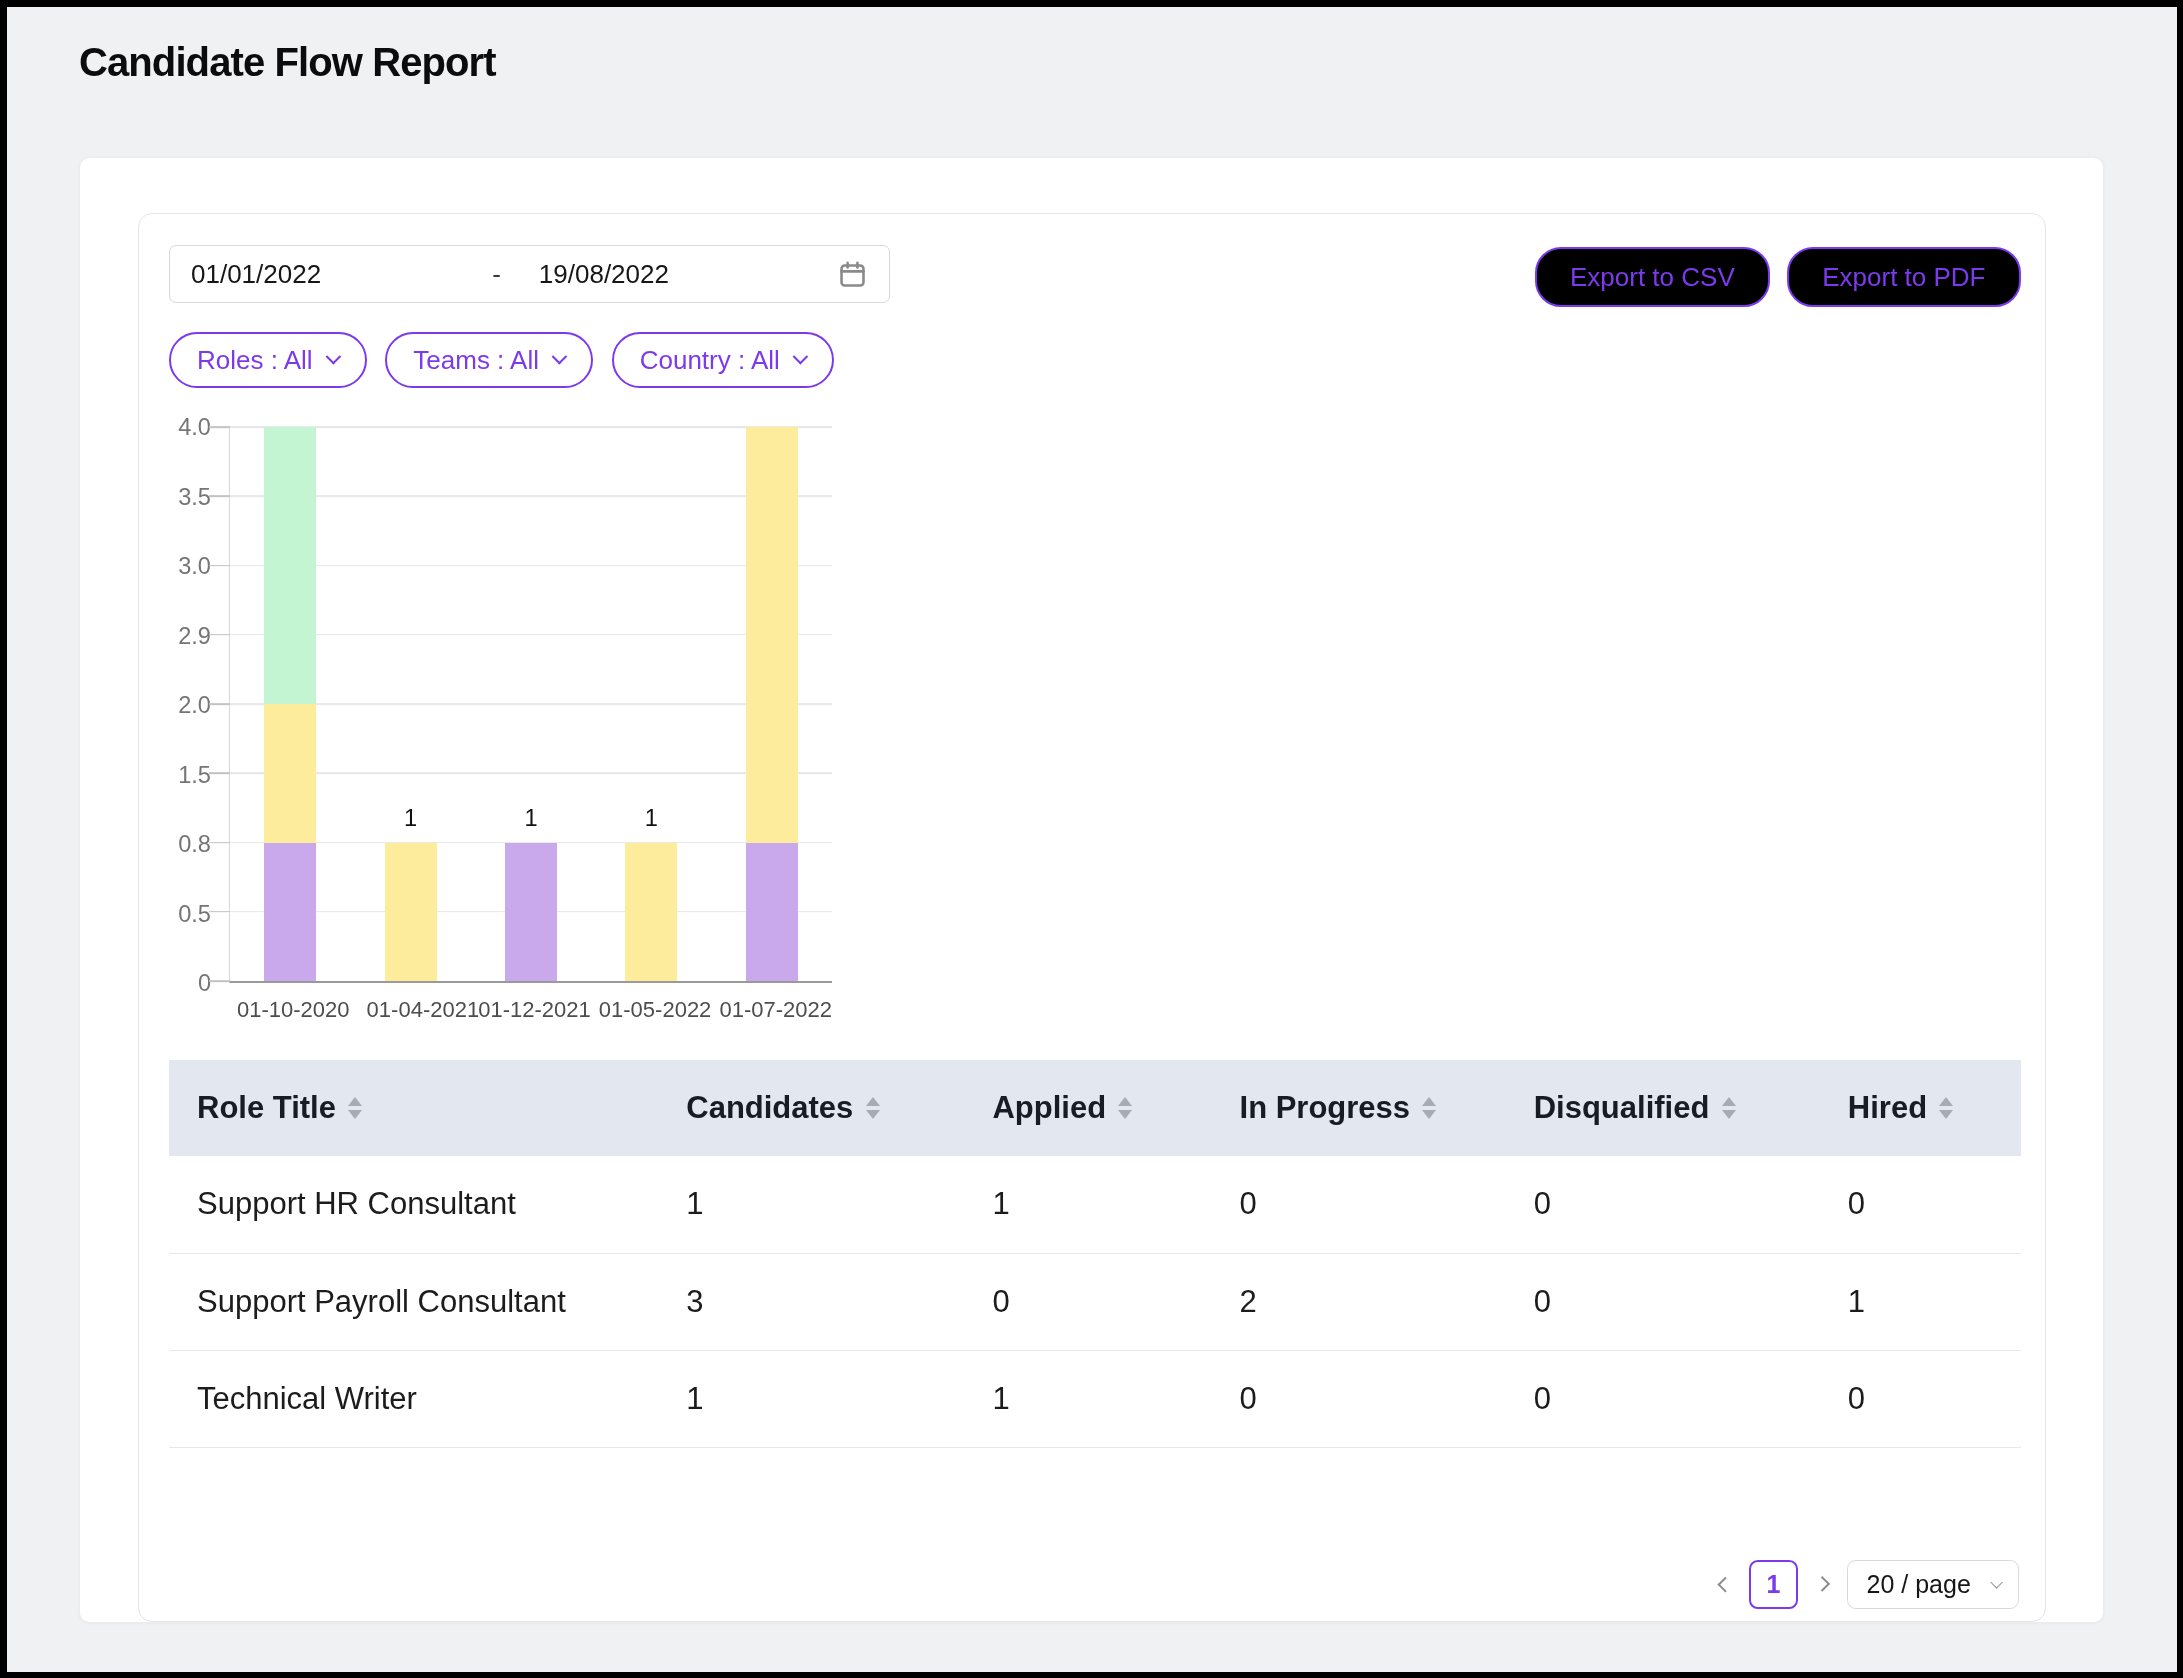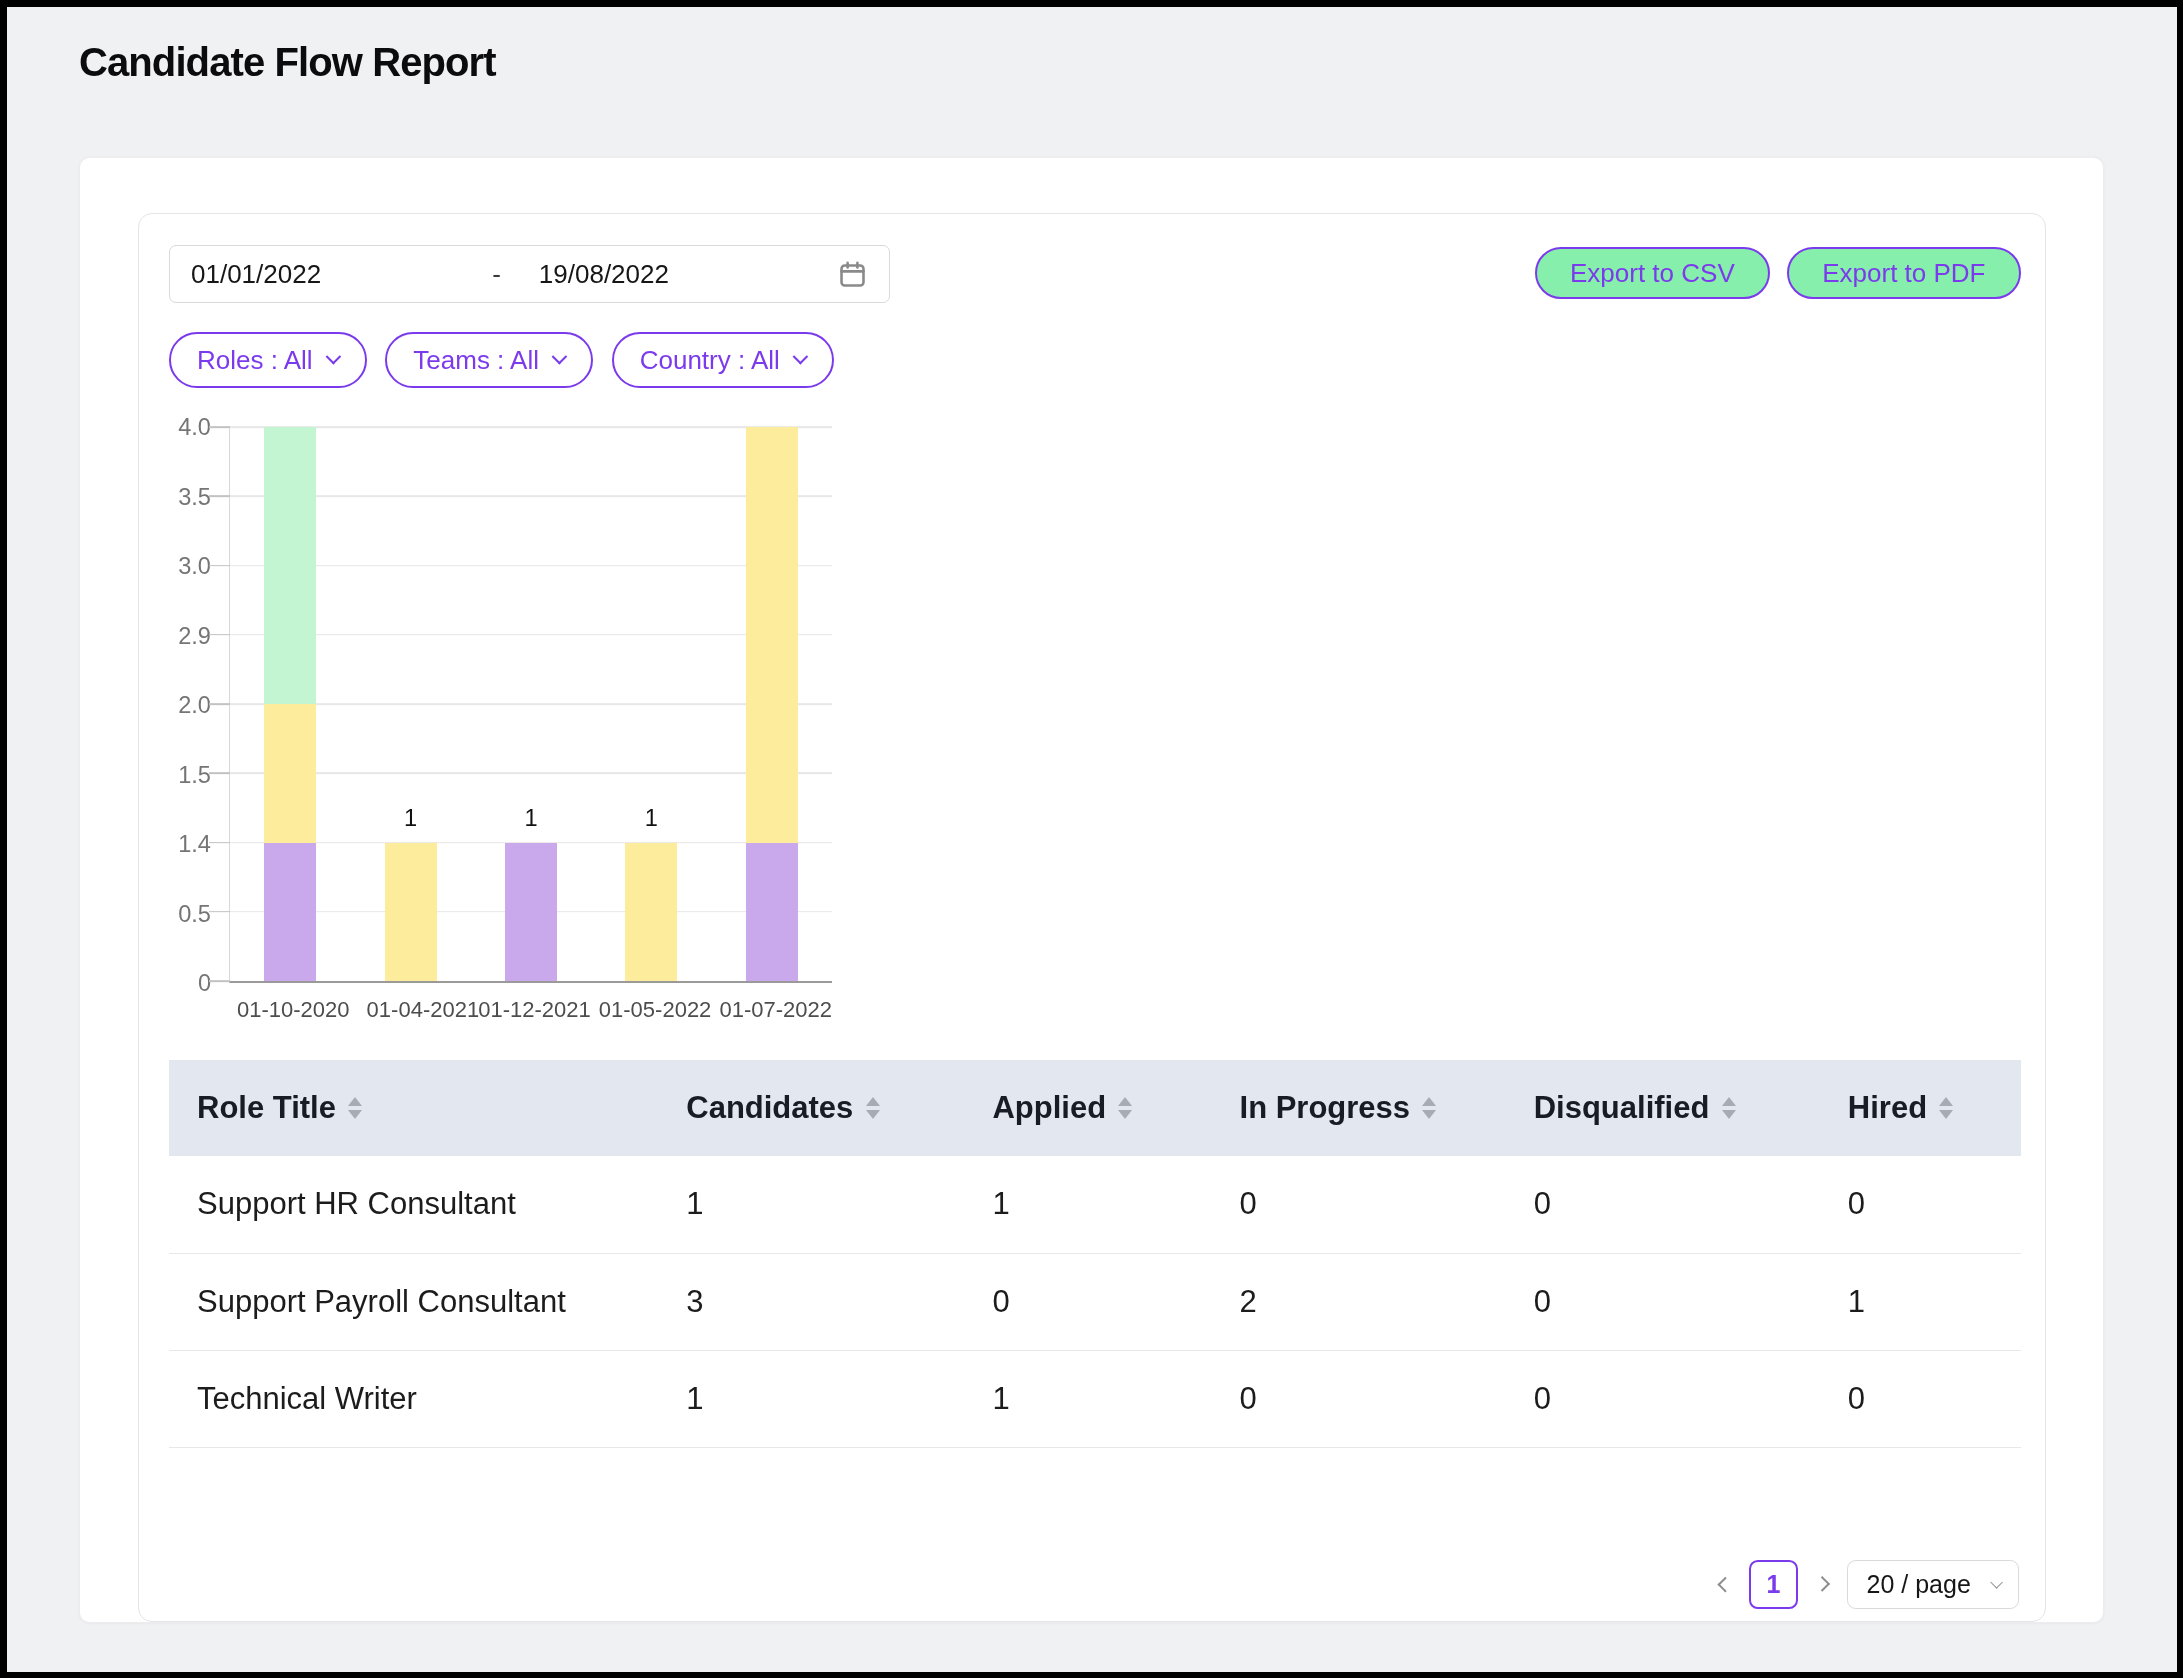--- a/index.html
+++ b/index.html
@@ -26,22 +26,22 @@
   .daterange{
     position:absolute;left:30px;top:31px;width:721px;height:58px;
     border:1.7px solid #D9D9D9;border-radius:7px;background:#fff;
     display:flex;align-items:center;padding:0 21px;font-size:26px;color:#161616;
   }
   .dr-dash{margin-left:171px;color:#3a3a3a;}
   .dr-end{margin-left:38px;}
   .cal{margin-left:auto;display:flex;align-items:center;}
   .exports{position:absolute;right:24.5px;top:33px;display:flex;gap:17.5px;}
   .btn-outline{
-    height:52px;padding:0 33px;border:2.2px solid #7C3AED;border-radius:26px;
-    background:#86efac;color:#7C3AED;font-size:26px;font-weight:500;
+    height:60px;padding:0 33px;border:2.2px solid #7C3AED;border-radius:26px;
+    background:#000000;color:#7C3AED;font-size:26px;font-weight:500;
     display:flex;align-items:center;cursor:pointer;font-family:inherit;
   }
   .filters{position:absolute;left:30px;top:118px;display:flex;gap:18.3px;}
   .pill{
     height:56px;padding:0 26px;border:2.2px solid #7C3AED;border-radius:28px;
     background:#fff;color:#7C3AED;font-size:26px;display:flex;align-items:center;gap:15px;
     cursor:pointer;font-family:inherit;
   }
   .chev{display:inline-block;width:11.4px;height:11.4px;border-left:2.6px solid currentColor;border-bottom:2.6px solid currentColor;}
   .chev.down{transform:rotate(-45deg);margin-top:-6.1px;}
@@ -144,21 +144,21 @@
         </button>
       </div>
 
       <div class="chart-y">
           <div class="ytick" style="top: 0%;">4.0</div>
           <div class="ytick" style="top: 12.5%;">3.5</div>
           <div class="ytick" style="top: 25%;">3.0</div>
           <div class="ytick" style="top: 37.5%;">2.9</div>
           <div class="ytick" style="top: 50%;">2.0</div>
           <div class="ytick" style="top: 62.5%; text-align: center;">1.5</div>
-          <div class="ytick" style="top: 75%;">1.4</div>
+          <div class="ytick" style="top: 75%;">0.8</div>
           <div class="ytick" style="top: 87.5%;">0.5</div>
           <div class="ytick" style="top: 100%;">0</div>
         </div>
       <div class="plot">
           <div class="tickmark" style="top: 0%;"></div>
           <div class="gridline" style="top: 0%;"></div>
           <div class="tickmark" style="top: 12.5%;"></div>
           <div class="gridline" style="top: 12.5%;"></div>
           <div class="tickmark" style="top: 25%;"></div>
           <div class="gridline" style="top: 25%;"></div>

